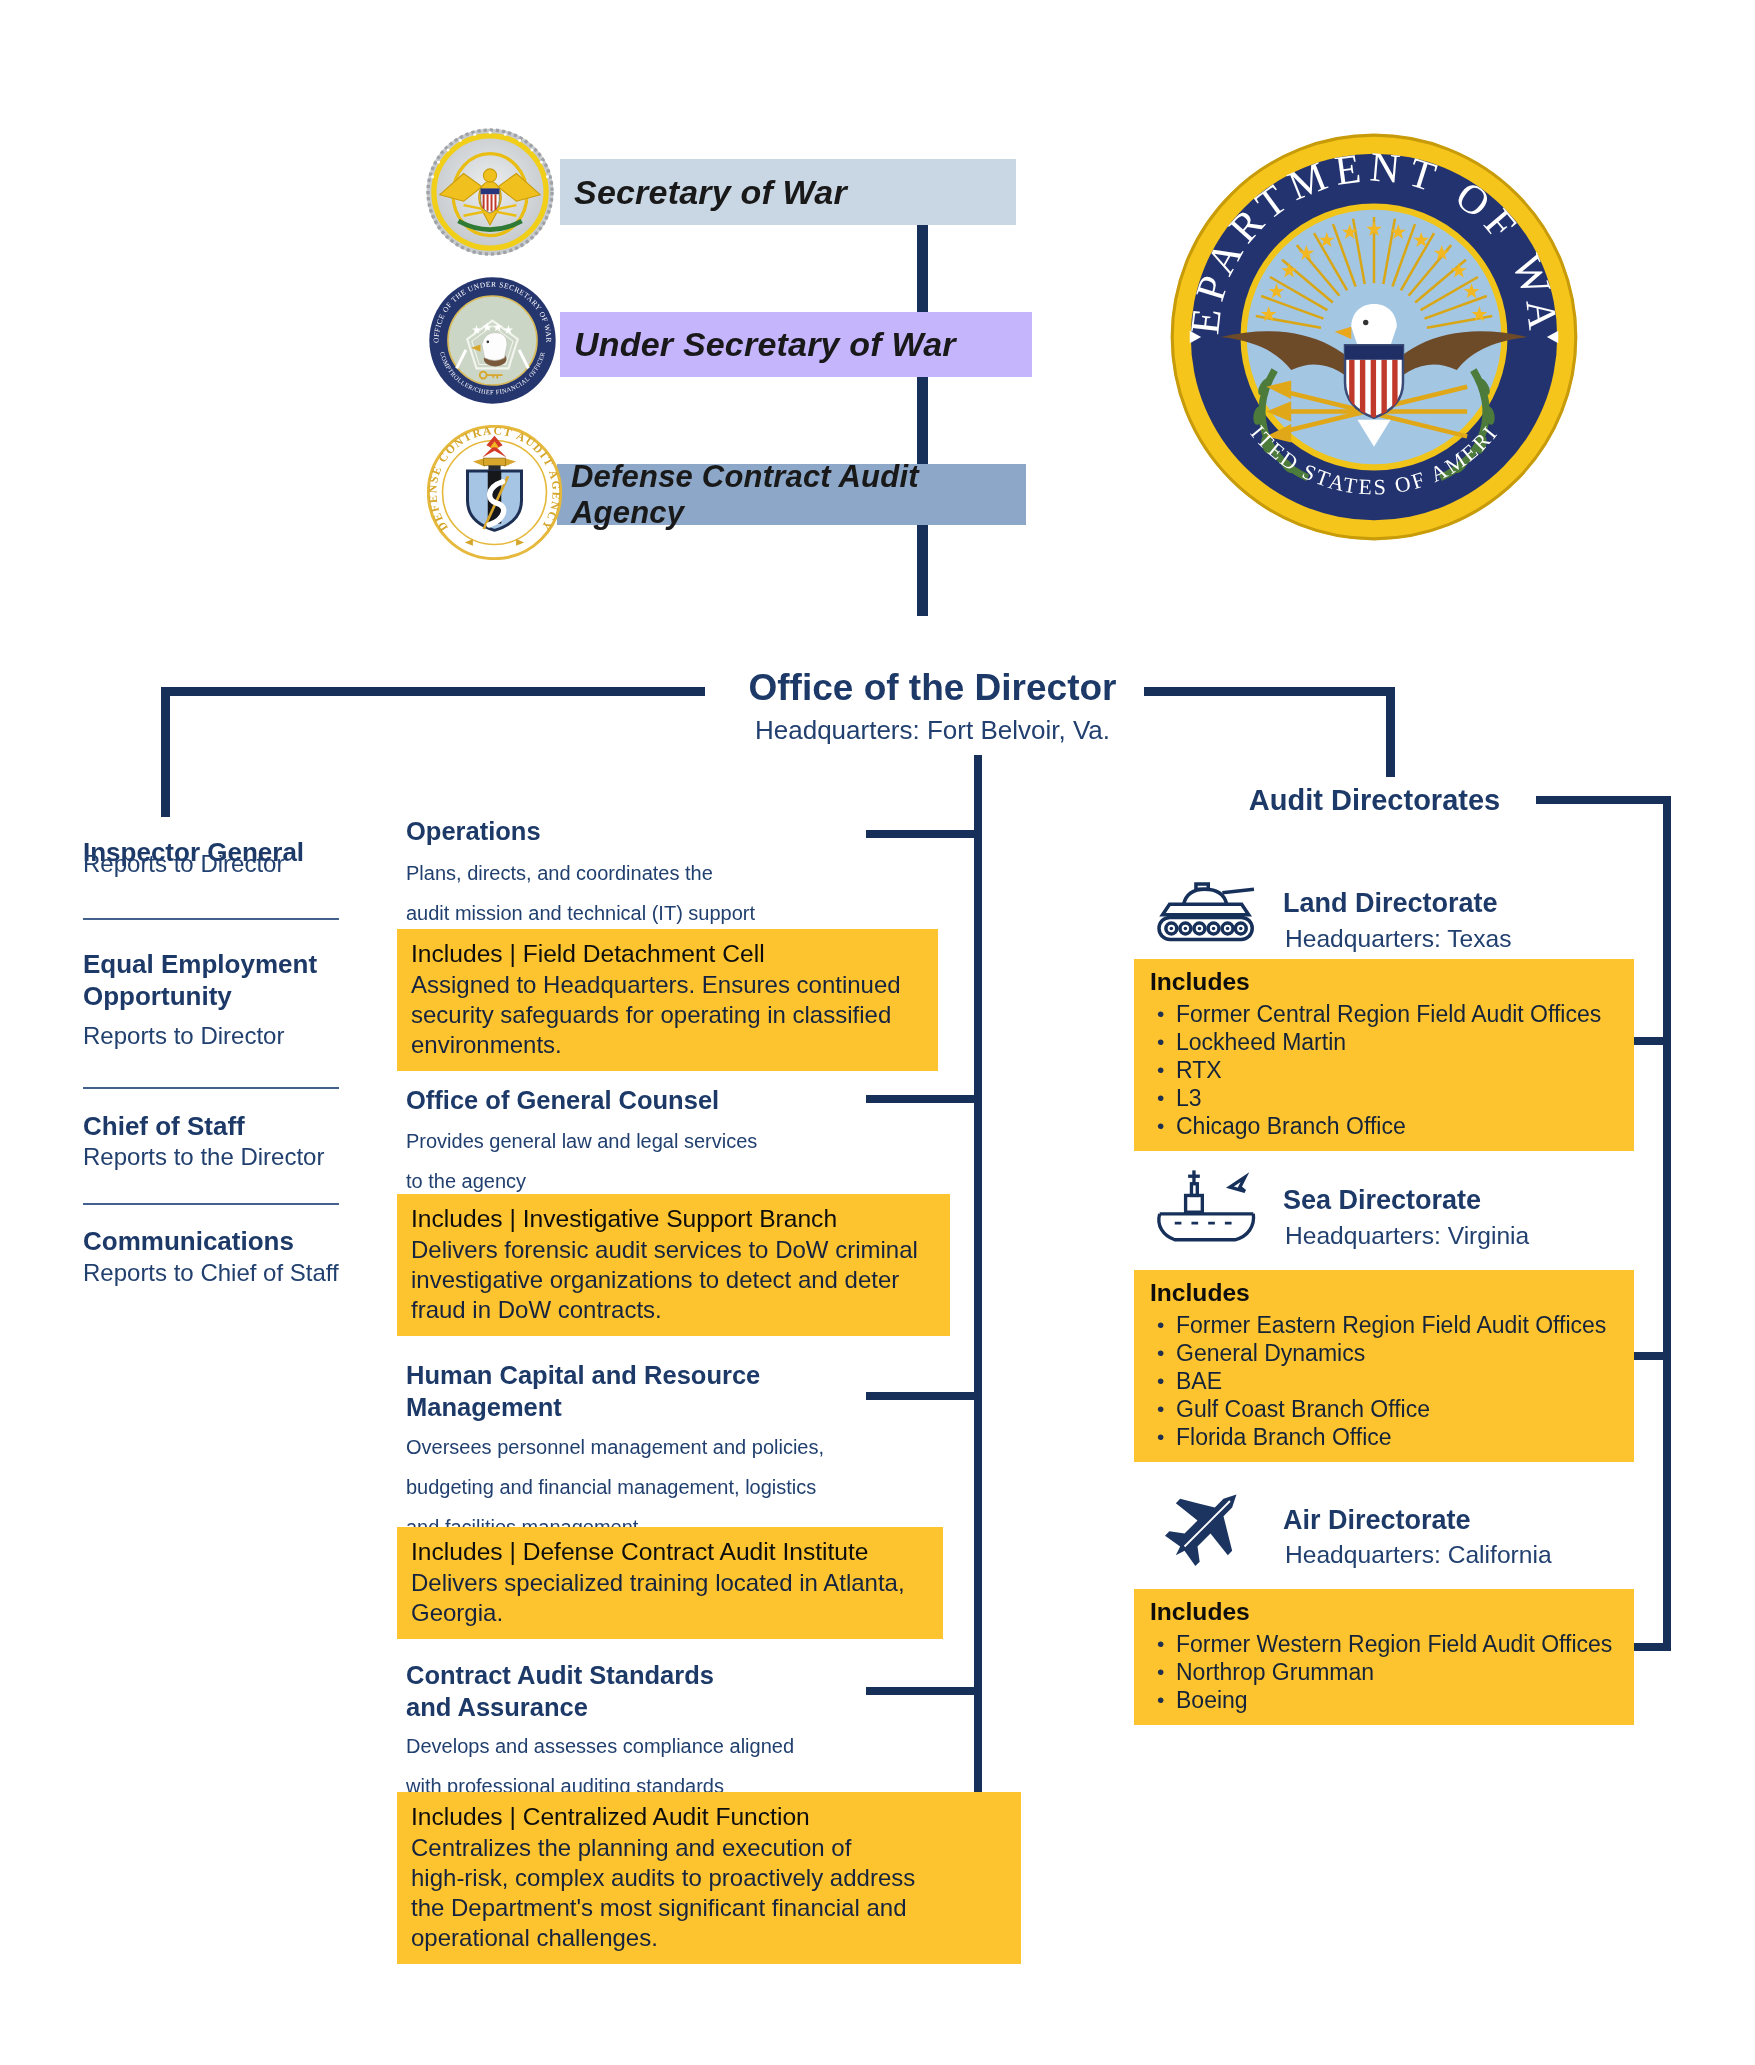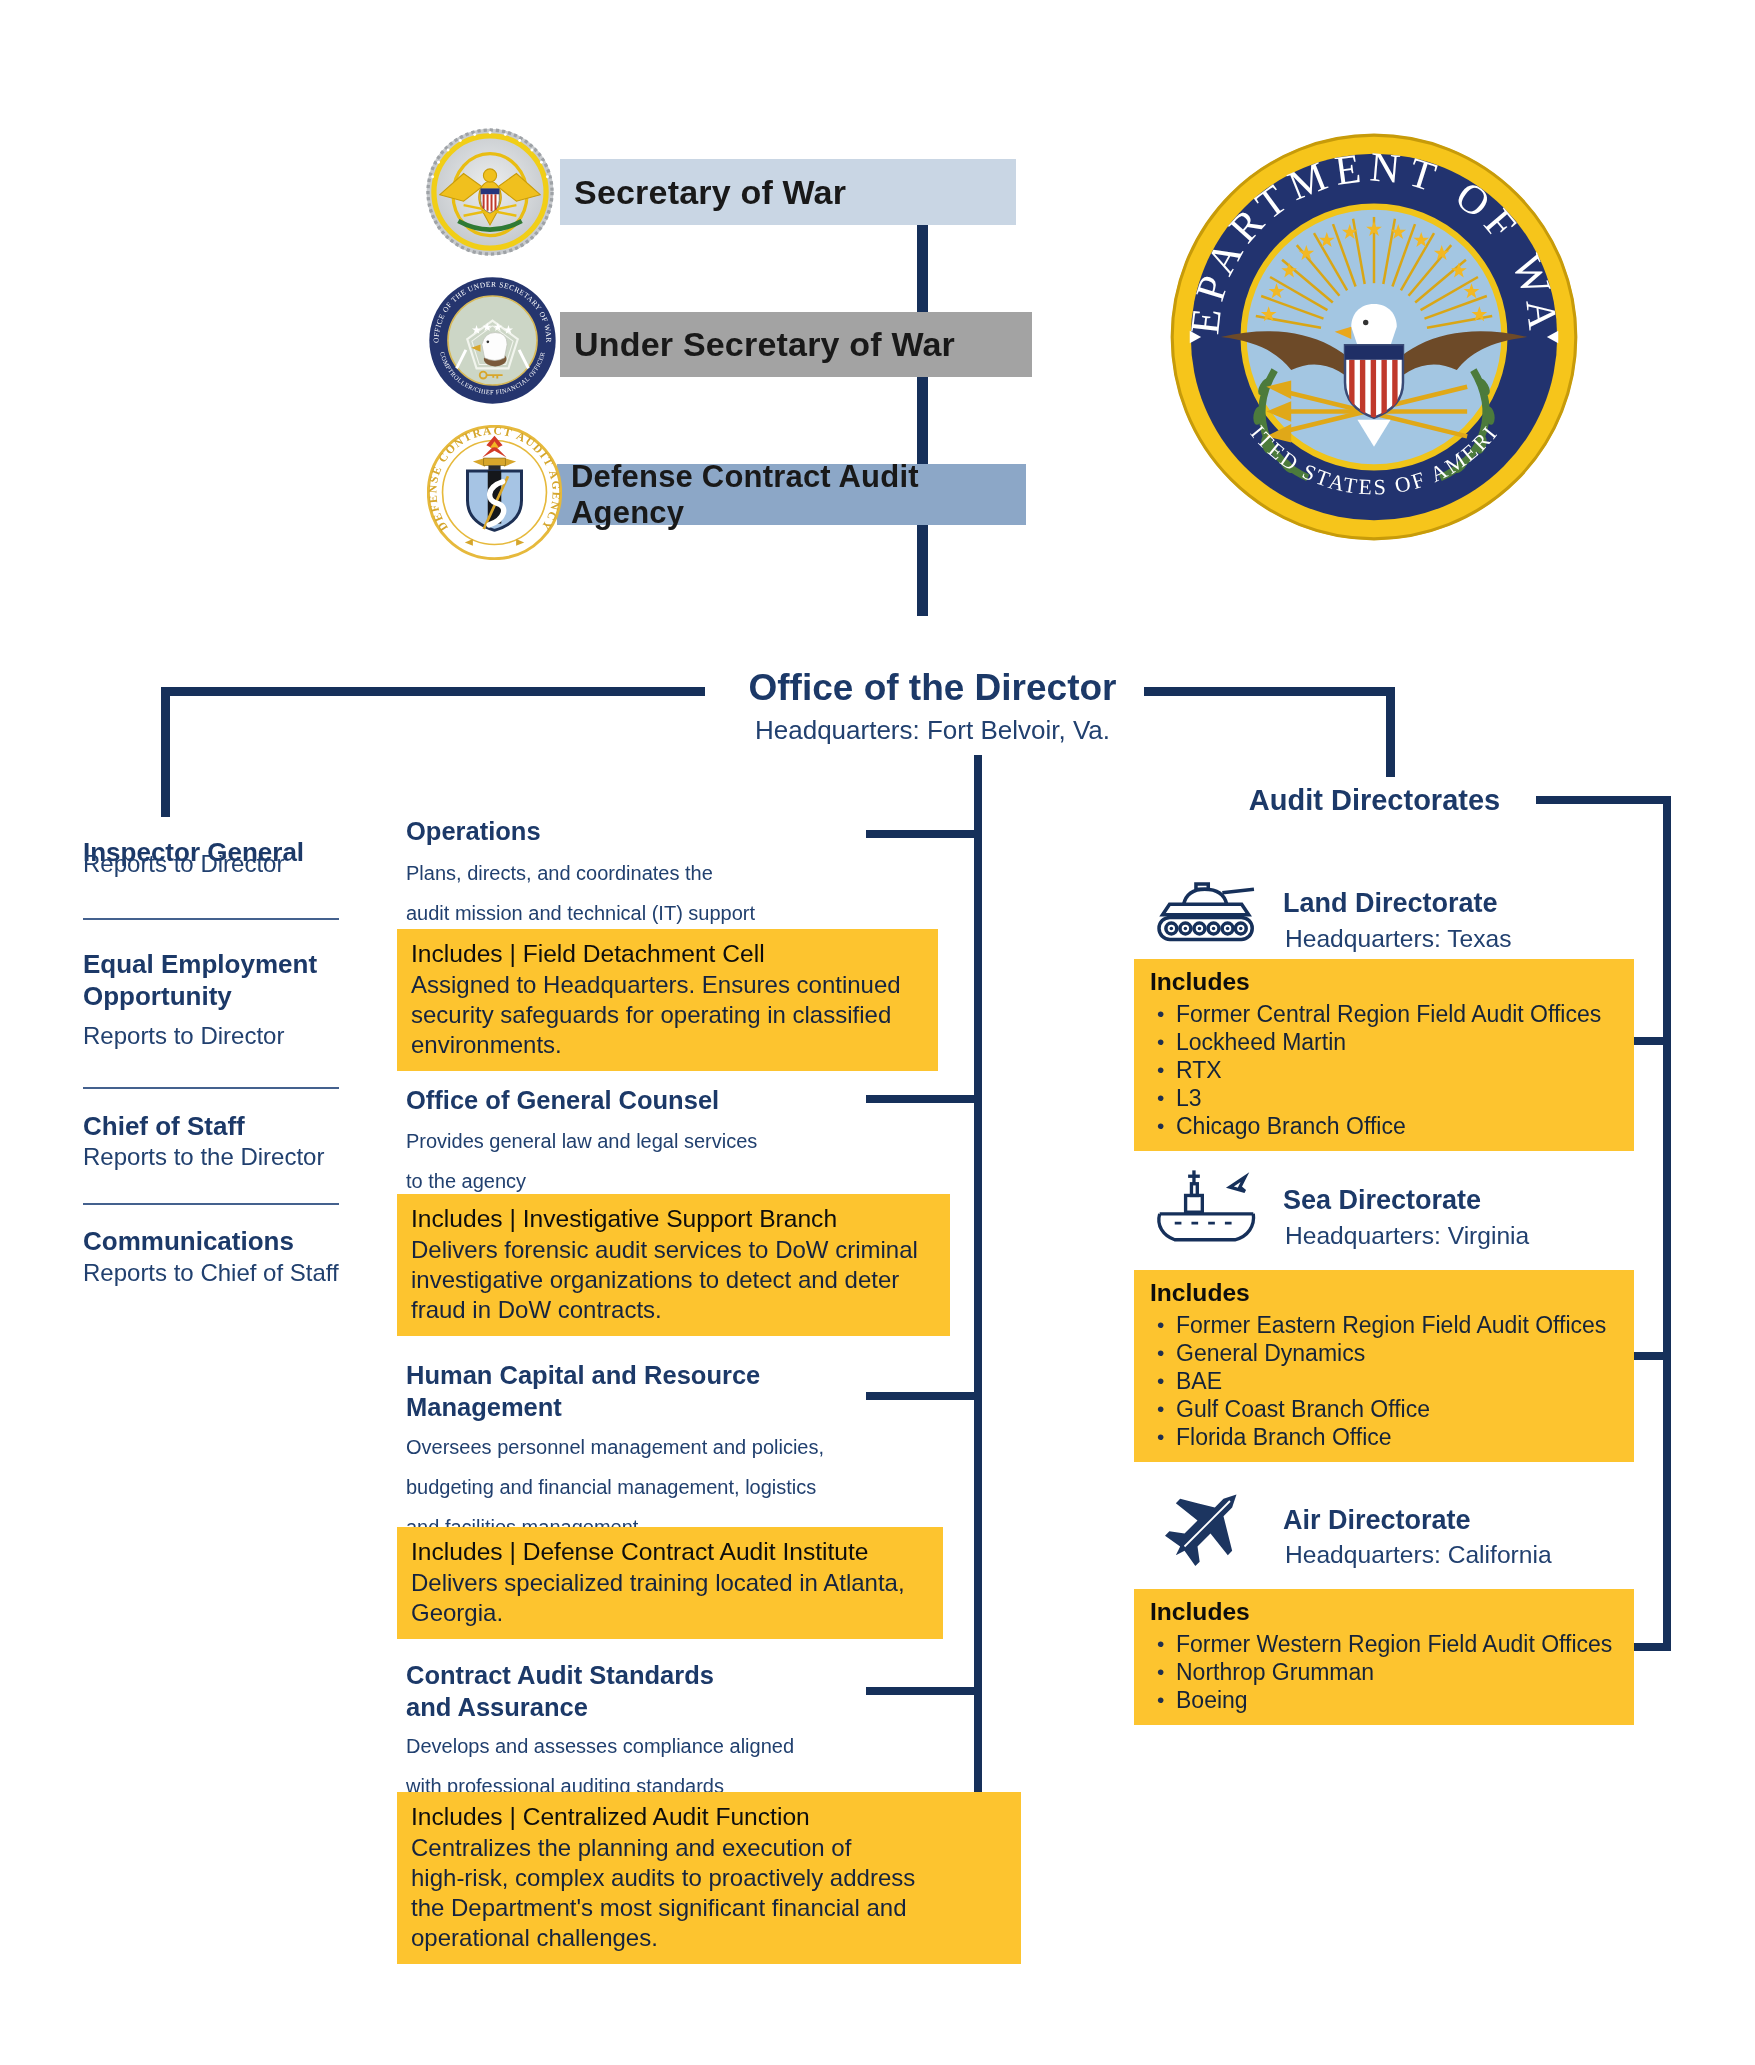--- a/index.html
+++ b/index.html
@@ -15,25 +15,25 @@
   #dir-right-v{left:1386px;top:687px;width:8.8px;height:90px;}
   #spine{left:974px;top:755px;width:8px;height:1099px;}
   .stub{left:866px;width:109px;height:8px;}
   #stub-1{top:830px;} #stub-2{top:1095px;} #stub-3{top:1392px;} #stub-4{top:1687px;}
   #ad-right-h{left:1536px;top:796px;width:133px;height:8px;}
   #ad-right-v{left:1663px;top:796px;width:8px;height:855px;}
   .ad-stub{left:1632px;width:32px;height:8px;}
   #ad-stub-land{top:1037px;} #ad-stub-sea{top:1352px;} #ad-stub-air{top:1643px;}
 
   
-  .chain-bar{position:absolute;display:flex;align-items:center;z-index:2;}
+  .chain-bar{position:absolute;display:flex;align-items:center;z-index:2;font-style:italic;}
   .chain-bar .bar-label{font-weight:700;color:#191919;padding-left:14px;letter-spacing:0.2px;}
   #bar-0{left:560px;top:159px;width:456px;height:66px;background:#c9d6e4;}
   #bar-0 .bar-label{font-size:34px;}
-  #bar-1{left:560px;top:312px;width:472px;height:65px;background:#a3a3a3;}
+  #bar-1{left:560px;top:312px;width:472px;height:65px;background:#c4b5fd;}
   #bar-1 .bar-label{font-size:34px;}
   #bar-2{left:557px;top:464px;width:469px;height:61px;background:#8ca7c7;}
   #bar-2 .bar-label{font-size:31px;}
   .seal{position:absolute;z-index:3;}
   #seal-secretary{left:424px;top:126px;width:132px;height:132px;}
   #seal-undersec{left:426px;top:274px;width:133px;height:133px;}
   #seal-dcaa{left:427px;top:425px;width:135px;height:135px;}
   #seal-dow{left:1167px;top:130px;width:414px;height:414px;}
 
   

